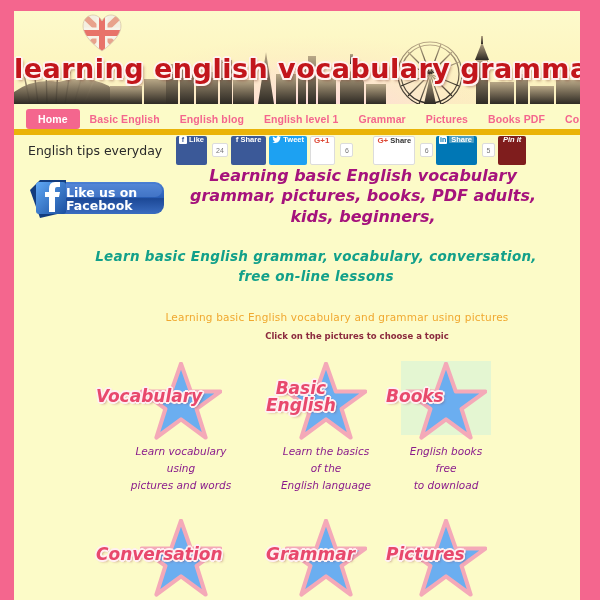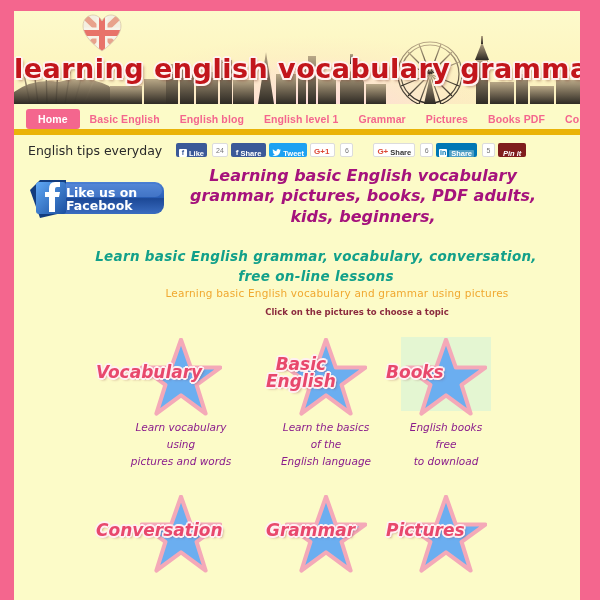--- a/index.html
+++ b/index.html
@@ -107,22 +107,22 @@
     font-size: 12.5px;
     color: #2A2A2A;
     font-family: "DejaVu Sans", sans-serif;
     white-space: nowrap;
     width: 148px;
   }
   .social-row { display: flex; align-items: center; gap: 3px; }
 
   .sb {
     display: inline-flex;
-    align-items: flex-end;
-    height: 14px;
+    align-items: flex-start;
+    height: 29px;
     font-size: 7.5px;
     font-weight: bold;
     border-radius: 2px;
     padding: 0 3px;
     white-space: nowrap;
     cursor: pointer;
     line-height: 1;
   }
   .sb-ico {
     display: inline-block;
@@ -186,20 +186,21 @@
     line-height: 1.45;
     margin-top: 20px;
     padding: 0 30px 0 68px;
     letter-spacing: 0.3px;
   }
   .h-orange {
     text-align: center;
     font-family: "DejaVu Sans", sans-serif;
     font-size: 10.5px;
     color: #F0A830;
+    margin-top: 24px;
     padding-left: 110px;
     padding-right: 30px;
     letter-spacing: 0.2px;
   }
   .h-click {
     text-align: center;
     font-family: "DejaVu Sans", sans-serif;
     font-weight: bold;
     font-size: 8.5px;
     color: #8B2A3E;

